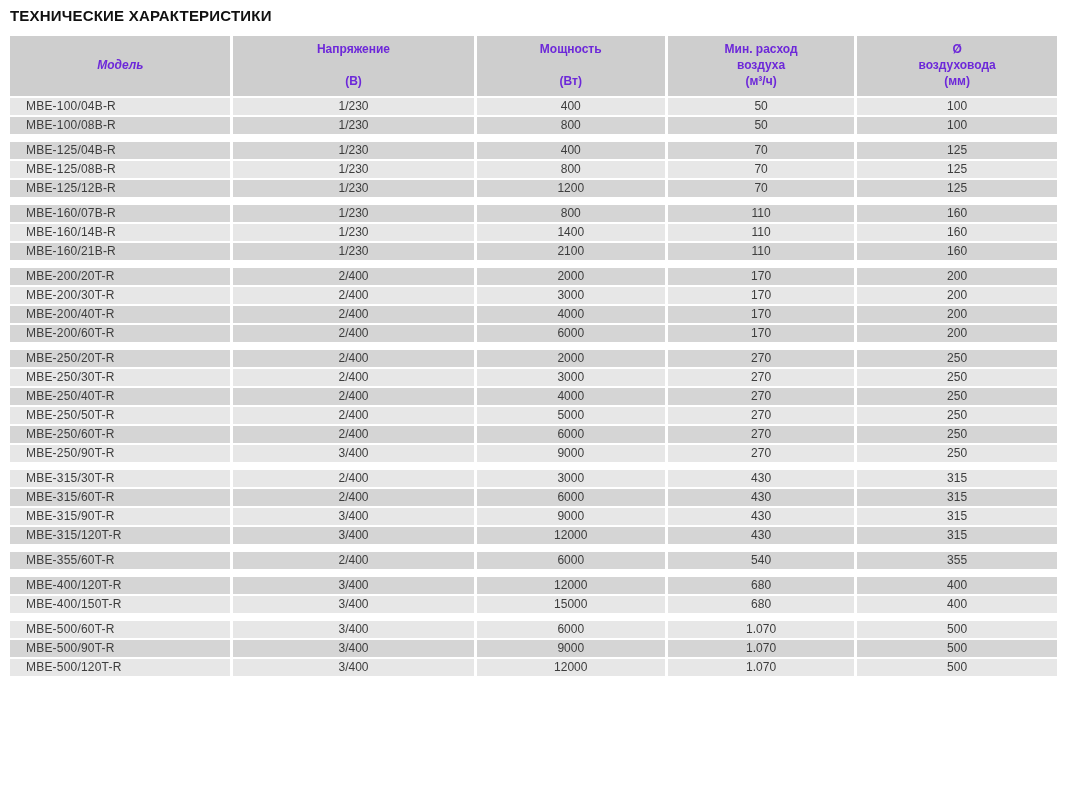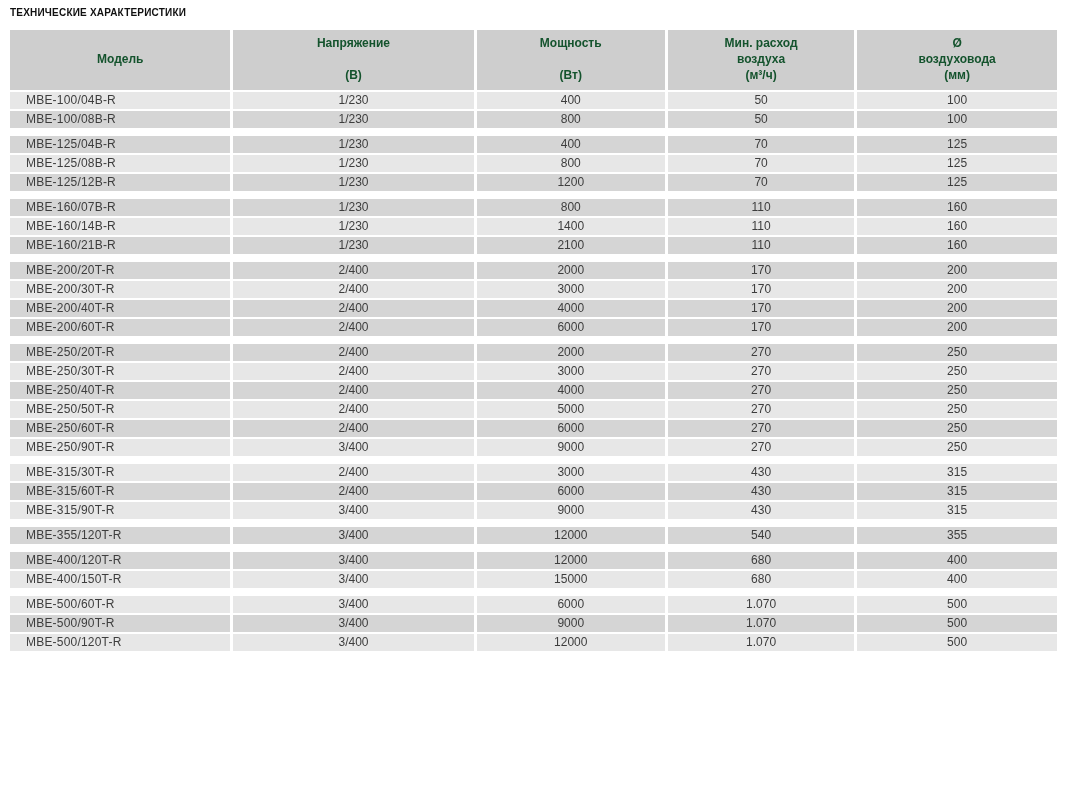--- a/index.html
+++ b/index.html
@@ -13,21 +13,21 @@
   html,body{margin:0;padding:0;}
   body{
     width:1067px;height:803px;background:#ffffff;
     font-family:"Liberation Sans",sans-serif;
     color:var(--text);
     overflow:hidden;
   }
   .page{padding:7px 10px 0 10px;}
   h1.doc-title{
     margin:0 0 10px 0;
-    font-size:10px;
+    font-size:15px;
     font-weight:bold;
     letter-spacing:0.2px;
     color:var(--title);
   }
   table.specs{
     border-collapse:separate;
     border-spacing:3px 2px;
     width:1053px;
     margin-left:-3px;
     table-layout:fixed;
@@ -36,28 +36,28 @@
   col.c-voltage{width:23.2%;}
   col.c-power{width:18.2%;}
   col.c-airflow{width:18.0%;}
   col.c-diameter{width:19.3%;}
   th.hcell{
     background:var(--header-bg);
     height:60px;
     padding:7px 4px 8px 4px;
     font-size:12px;
     font-weight:bold;
-    color:#14532d;
+    color:#6d28d9;
     vertical-align:middle;
   }
   th.hcell .hwrap{
     display:flex;flex-direction:column;height:100%;
   }
   th.hcell.multi .hwrap{justify-content:space-between;}
-  th.hcell.single .hwrap{justify-content:center;}
+  th.hcell.single .hwrap{justify-content:center;font-style:italic;}
   .hline{min-height:12px;line-height:13px;text-align:center;}
   td{
     height:17px;
     font-size:12px;
     line-height:17px;
     padding:0 4px;
     white-space:nowrap;
     overflow:hidden;
   }
   tr.light td{background:var(--row-light);}
@@ -273,27 +273,34 @@
           <td class="num">430</td>
           <td class="num">315</td>
         </tr>
         <tr class="light">
           <td class="model">MBE-315/90T-R</td>
           <td class="num">3/400</td>
           <td class="num">9000</td>
           <td class="num">430</td>
           <td class="num">315</td>
         </tr>
-        <tr class="sep">
-          <td colspan="5"></td>
-        </tr>
-        <tr class="dark">
-          <td class="model">MBE-355/120T-R</td>
+        <tr class="dark">
+          <td class="model">MBE-315/120T-R</td>
           <td class="num">3/400</td>
           <td class="num">12000</td>
+          <td class="num">430</td>
+          <td class="num">315</td>
+        </tr>
+        <tr class="sep">
+          <td colspan="5"></td>
+        </tr>
+        <tr class="dark">
+          <td class="model">MBE-355/60T-R</td>
+          <td class="num">2/400</td>
+          <td class="num">6000</td>
           <td class="num">540</td>
           <td class="num">355</td>
         </tr>
         <tr class="sep">
           <td colspan="5"></td>
         </tr>
         <tr class="dark">
           <td class="model">MBE-400/120T-R</td>
           <td class="num">3/400</td>
           <td class="num">12000</td>

